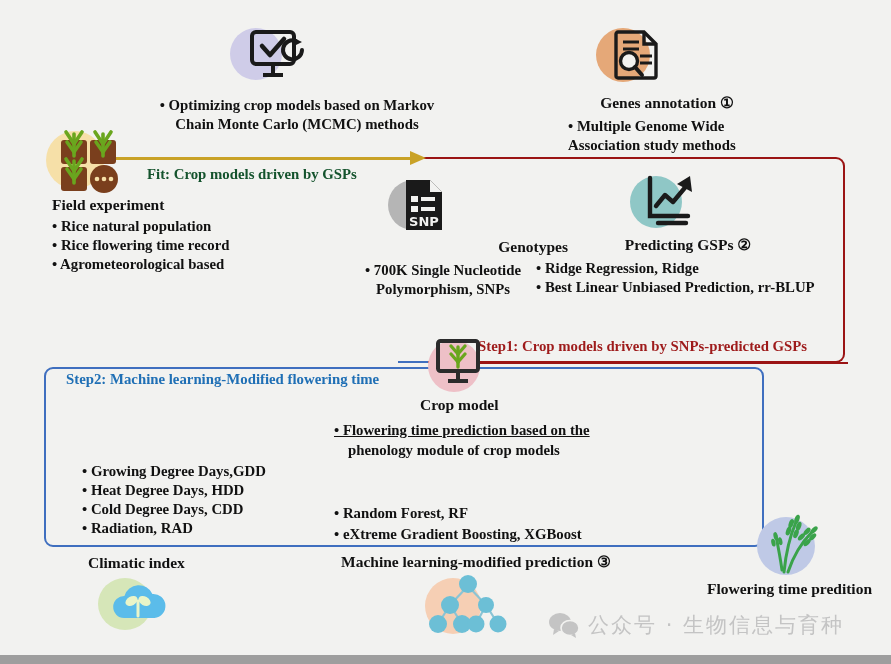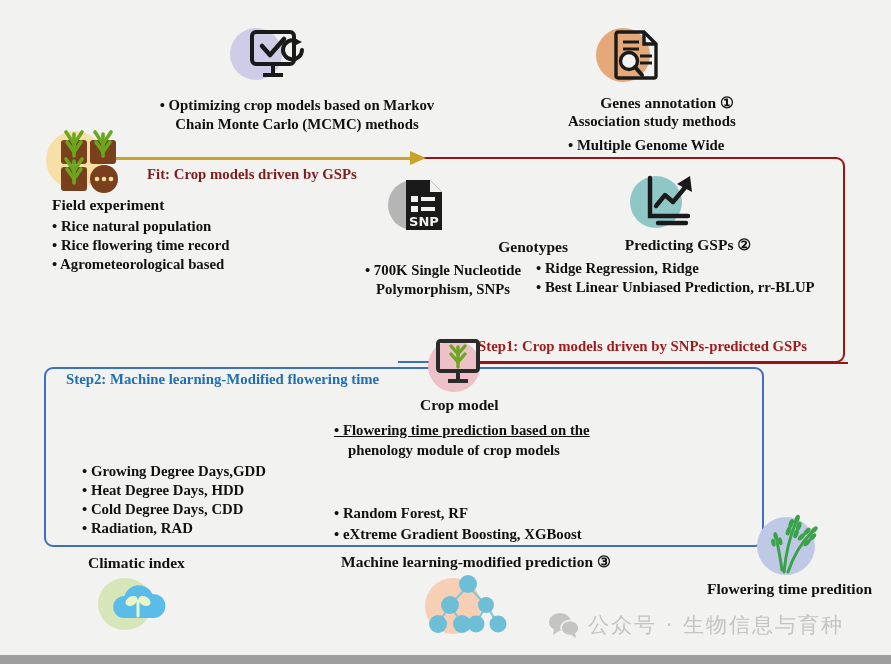--- a/index.html
+++ b/index.html
@@ -8,21 +8,21 @@
     background:#f2f2f0;
     font-family:"Liberation Serif", serif;
     position:relative;
     overflow:hidden;
   }
   #stage{position:absolute;inset:0;}
   .abs{position:absolute;}
   .txt{color:#111;font-weight:bold;line-height:1.28;}
   .t15{font-size:14.8px;}
   .title{font-size:15.5px;font-weight:bold;color:#111;}
-  .gold{color:#7f1d1d;}
+  .gold{color:#14532d;}
   .darkred{color:#9e1b1b;}
   .blue{color:#1f6fb5;}
   .center{text-align:center;}
   .nowrap{white-space:nowrap;}
 
   
   .redbox{
     border:2.5px solid #9b1414;
     border-left:none;
     border-radius:0 9px 9px 0;
@@ -96,22 +96,22 @@
         <path d="M30 2 v12 h12" fill="none" stroke="#1a1a1a" stroke-width="3.4"></path>
         <line x1="9" y1="12" x2="25" y2="12" stroke="#1a1a1a" stroke-width="3"></line>
         <line x1="9" y1="19" x2="25" y2="19" stroke="#1a1a1a" stroke-width="3"></line>
         <line x1="26" y1="26" x2="38" y2="26" stroke="#1a1a1a" stroke-width="3"></line>
         <line x1="26" y1="33" x2="38" y2="33" stroke="#1a1a1a" stroke-width="3"></line>
         <circle cx="15" cy="31" r="8.5" fill="#f2f2f0" stroke="#1a1a1a" stroke-width="3.4"></circle>
         <line x1="21" y1="37" x2="28" y2="45" stroke="#1a1a1a" stroke-width="4" stroke-linecap="round"></line>
       </svg>
     </div>
     <div class="title center" style="margin-top:2px;">Genes annotation ①</div>
+    <div class="txt t15" style="margin-top:5px;margin-left:16px;">• Multiple Genome Wide</div>
     <div class="txt t15" style="margin-left:16px;">Association study methods</div>
-    <div class="txt t15" style="margin-top:5px;margin-left:16px;">• Multiple Genome Wide</div>
   </div>
 
   <div class="abs" style="left:46px;top:131px;width:58px;height:58px;border-radius:50%;background:#f6e0a8;"></div>
   <svg class="abs" style="left:58px;top:126px;" width="82" height="68" viewBox="0 0 82 68">
     <rect x="3" y="14" width="26" height="24" rx="3" fill="#7a3f1d"></rect>
     <rect x="32" y="14" width="26" height="24" rx="3" fill="#7a3f1d"></rect>
     <rect x="3" y="41" width="26" height="24" rx="3" fill="#7a3f1d"></rect>
     <circle cx="46" cy="53" r="14" fill="#7a3f1d"></circle>
     <circle cx="39" cy="53" r="2.3" fill="#f6e0a8"></circle>
     <circle cx="46" cy="53" r="2.3" fill="#f6e0a8"></circle>

